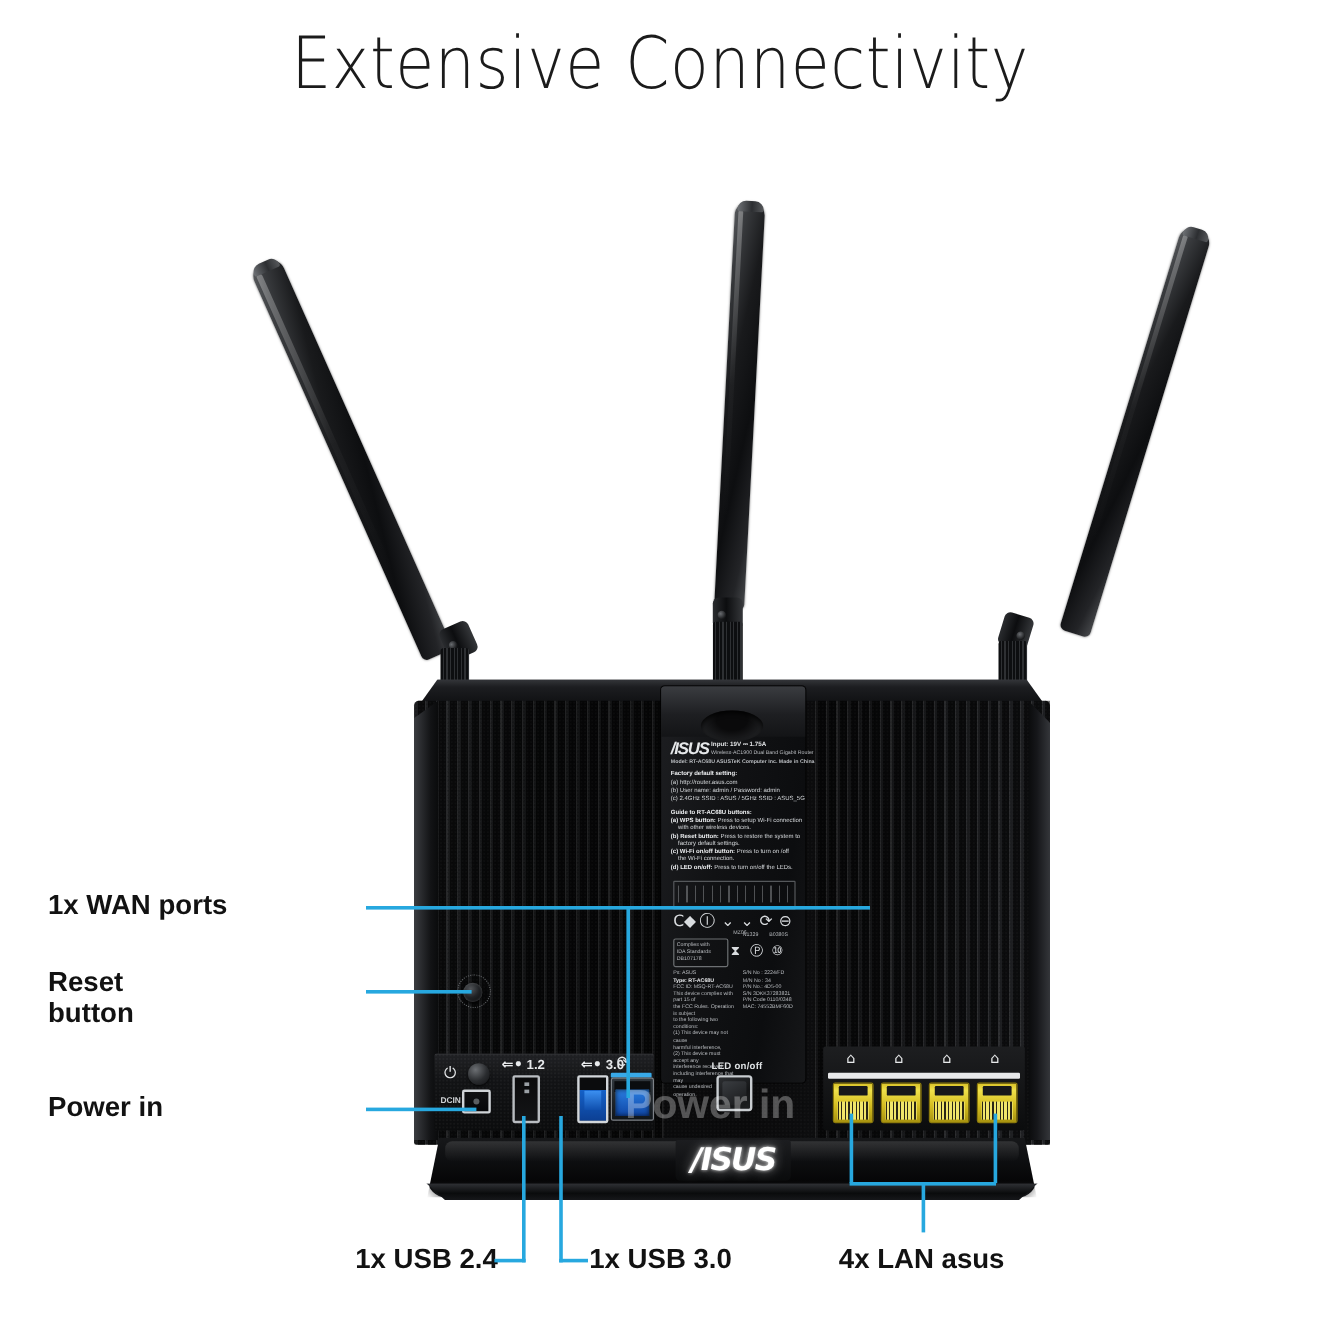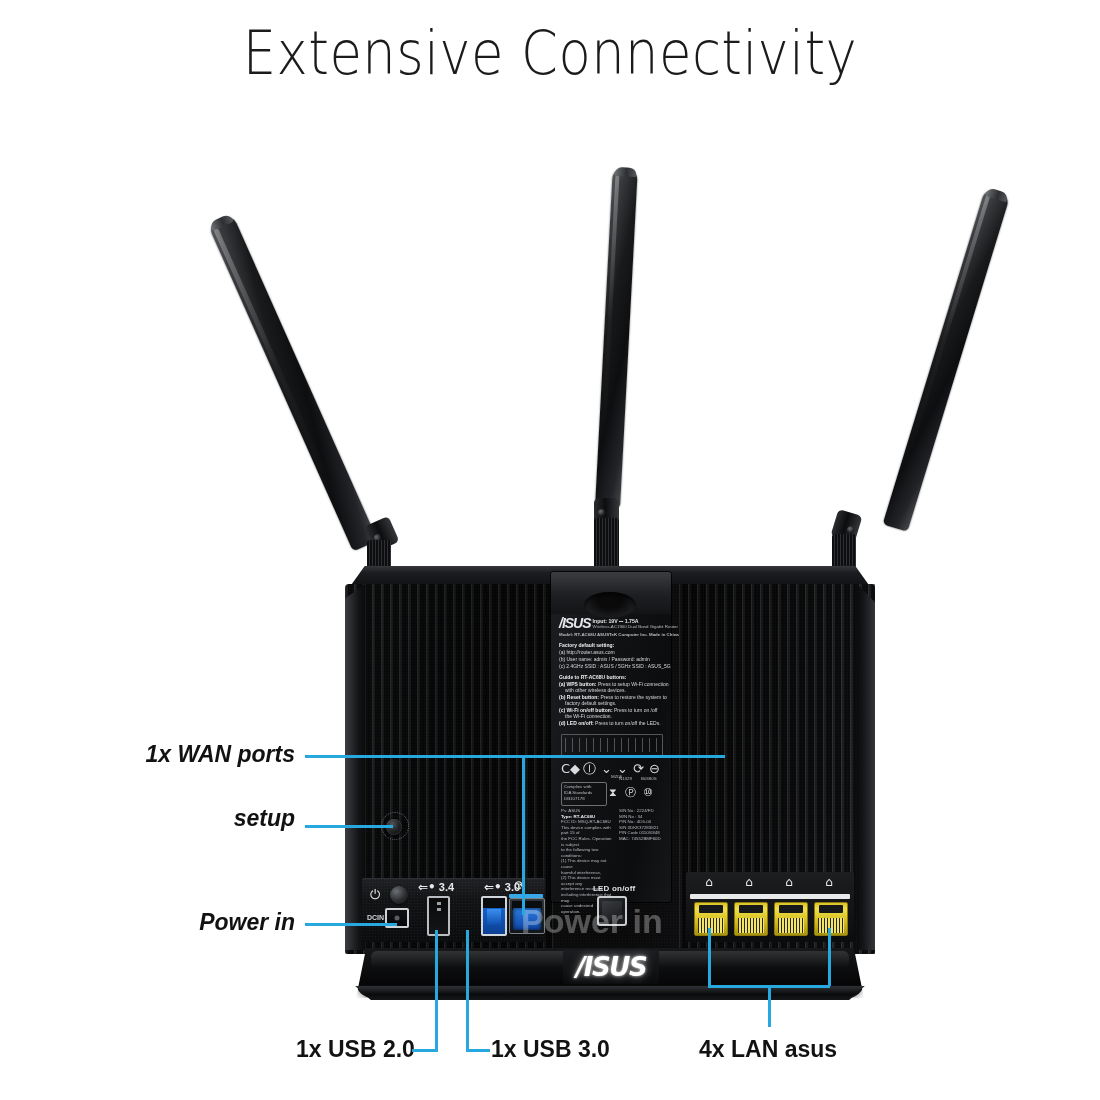--- a/index.html
+++ b/index.html
@@ -30,21 +30,21 @@
   
   .lbl{
     position:absolute;
     font-family:"Liberation Sans",sans-serif;
     font-weight:bold;
     font-size:23px;
     color:#121212;
     white-space:nowrap;
     line-height:1.12;
   }
-  .lbl.r{text-align:right;font-style:italic;}
+  .lbl.r{}
 
   
   .ln{position:absolute;background:#27a8df;}
   .lnh{height:3px;}
   .lnv{width:3px;}
 
   
   #router{position:absolute;left:0;top:0;width:1100px;height:774px;}
 
   
@@ -446,21 +446,21 @@
 
     <div class="pwr-btn" style="left:390px;top:886px;width:18px;height:18px;"></div>
 
     <div class="dcin-txt" style="left:367px;top:914px;">DCIN</div>
     <div class="dcin" style="left:385px;top:908px;width:20px;height:16px;">
       <div class="pin"></div>
     </div>
 
     <div class="usb-cap" style="left:418px;top:880px;">
       <span class="trident">⇐•</span>
-      <span>3.4</span>
+      <span>1.2</span>
     </div>
     <div class="usb2" style="left:427px;top:896px;width:19px;height:36px;">
       <div class="tab"></div>
       <div class="tab2"></div>
     </div>
 
     <div class="usb-cap" style="left:484px;top:880px;">
       <span class="trident">⇐•</span>
       <span>3.0</span>
     </div>
@@ -521,31 +521,32 @@
     <div class="wm" style="left:521px;top:902px;">Power in</div>
   </div>
 
   <div class="lbl r" style="left:40px;top:742px;width:255px;">
     <div>1x WAN ports</div>
   </div>
   <div class="ln lnh" style="left:305px;top:755px;width:420px;"></div>
   <div class="ln lnv" style="left:522px;top:755px;height:160px;"></div>
 
   <div class="lbl r" style="left:40px;top:806px;width:255px;">
-    <div>setup</div>
+    <div>Reset</div>
+    <div>button</div>
   </div>
   <div class="ln lnh" style="left:305px;top:825px;width:88px;"></div>
 
   <div class="lbl r" style="left:40px;top:910px;width:255px;">
     <div>Power in</div>
   </div>
   <div class="ln lnh" style="left:305px;top:923px;width:92px;"></div>
 
   <div class="lbl" style="left:296px;top:1037px;">
-    <div>1x USB 2.0</div>
+    <div>1x USB 2.4</div>
   </div>
   <div class="ln lnh" style="left:412px;top:1049px;width:26px;"></div>
   <div class="ln lnv" style="left:435px;top:930px;height:122px;"></div>
 
   <div class="lbl" style="left:491px;top:1037px;">
     <div>1x USB 3.0</div>
   </div>
   <div class="ln lnh" style="left:466px;top:1049px;width:24px;"></div>
   <div class="ln lnv" style="left:466px;top:930px;height:122px;"></div>
 

